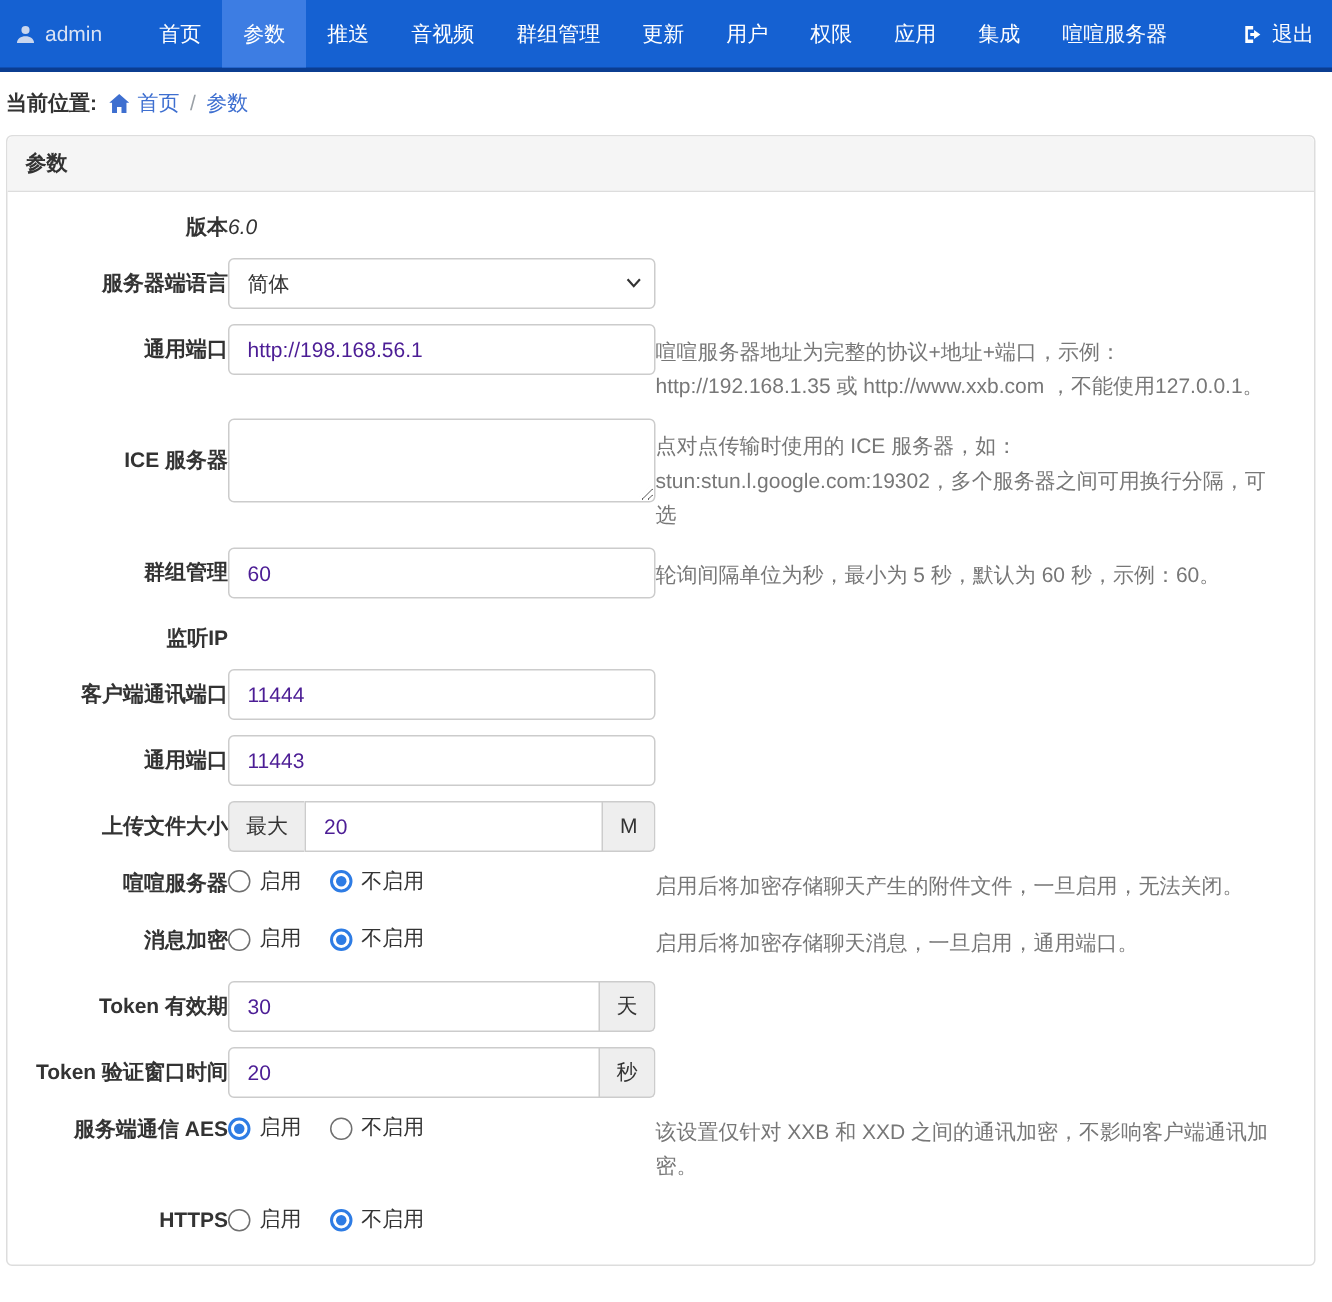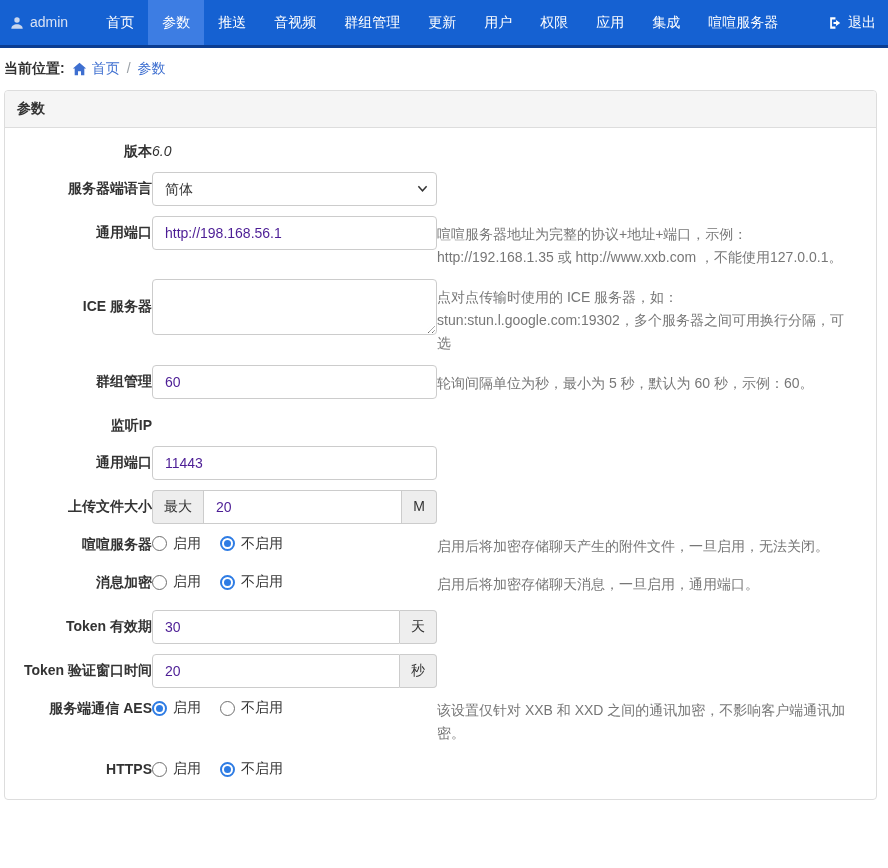--- a/index.html
+++ b/index.html
@@ -142,20 +142,25 @@
       <div class="lbl">群组管理</div>
       <div><input type="text" value="60" style=""></div>
       <div class="help">轮询间隔单位为秒，最小为 5 秒，默认为 60 秒，示例：60。</div>
     </div>
 
     <div class="row">
       <div class="lbl">监听IP</div>
       <div></div>
     </div>
 
+    <div class="row">
+      <div class="lbl">客户端通讯端口</div>
+      <div><input type="text" value="11444" style=""></div>
+      <div></div>
+    </div>
 
     <div class="row">
       <div class="lbl">通用端口</div>
       <div><input type="text" value="11443" style=""></div>
       <div></div>
     </div>
 
     <div class="row">
       <div class="lbl">上传文件大小</div>
       <div class="igroup">

